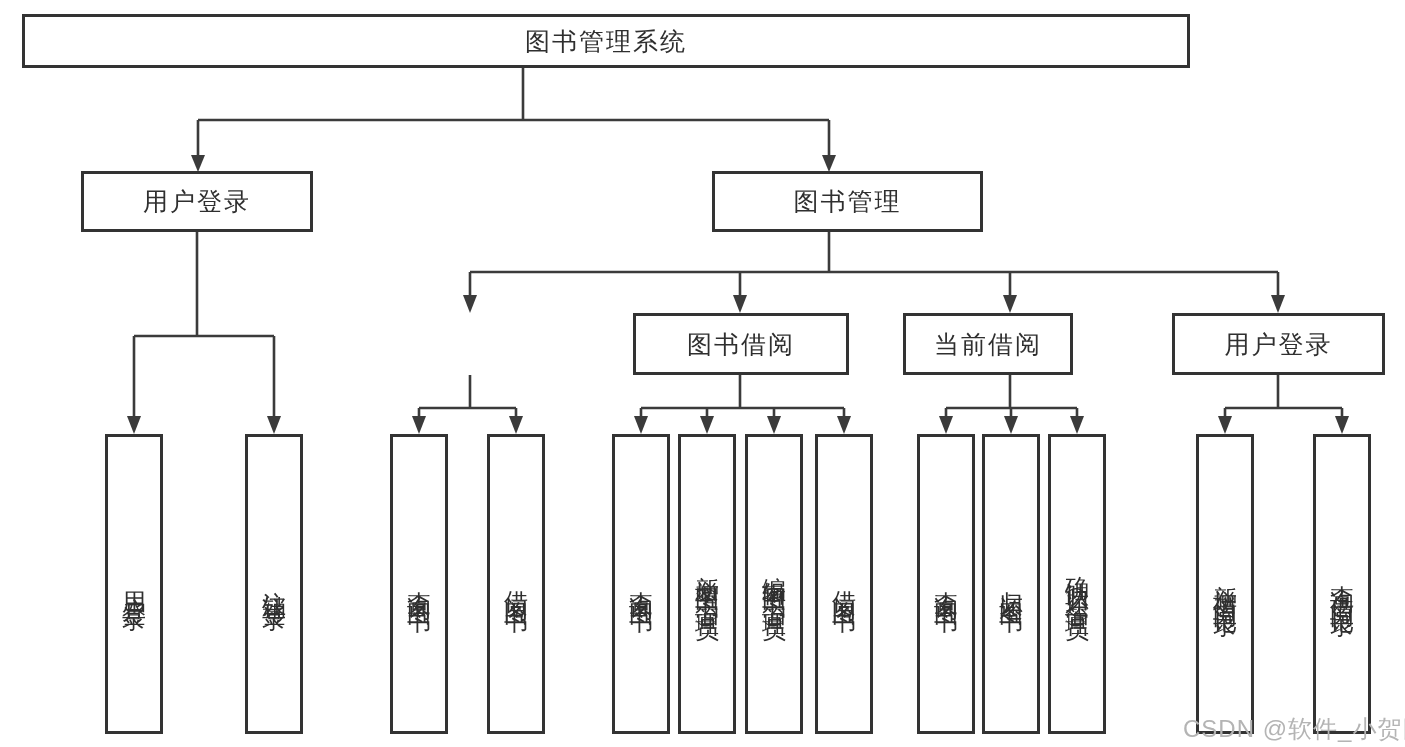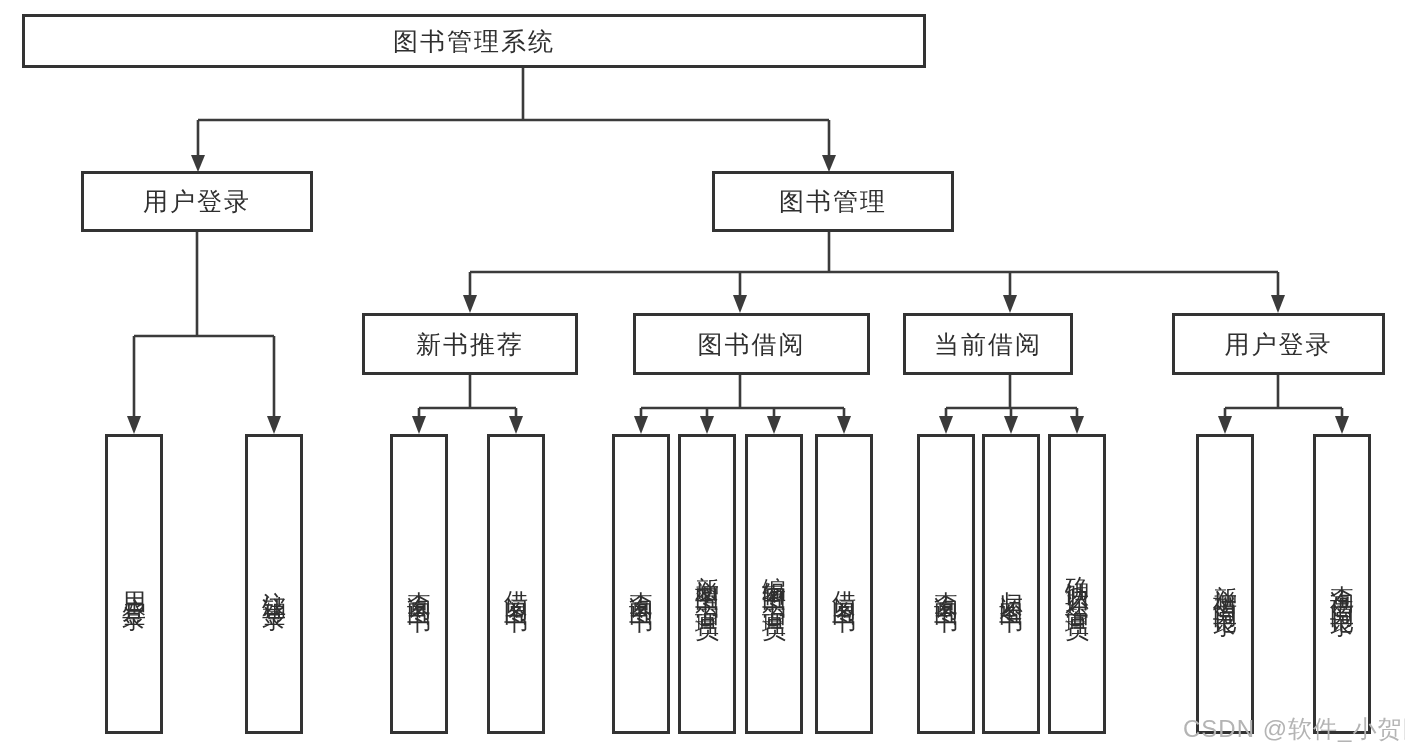--- a/index.html
+++ b/index.html
@@ -26,21 +26,21 @@
     justify-content: center;
     color: #2f2f2f;
     text-align: center;
   }
   .hbox {
     font-size: 25px;
     letter-spacing: 2px;
     white-space: nowrap;
   }
   .root {
-    left: 22px; top: 14px; width: 904px; height: 54px;
+    left: 22px; top: 14px; width: 1168px; height: 54px;
   }
   .leaf {
     top: 434px;
     width: 58px;
     height: 300px;
     writing-mode: vertical-rl;
     font-size: 24px;
     letter-spacing: 6px;
     line-height: 1;
     padding: 6px 0;
@@ -95,24 +95,23 @@
     <polygon class="ahead" points="1070,416 1084,416 1077,434"></polygon>
 
     <path class="cline" d="M1278 375 V408 M1225 408 H1342 M1225 408 V419 M1342 408 V419"></path>
     <polygon class="ahead" points="1218,416 1232,416 1225,434"></polygon>
     <polygon class="ahead" points="1335,416 1349,416 1342,434"></polygon>
   </svg>
 
   <div class="box hbox root">图书管理系统</div>
 
   <div class="box hbox" style="left:81px; top:171px; width:232px; height:61px;">用户登录</div>
-  <div class="box hbox" style="left:712px; top:171px; width:242px; height:61px;">图书管理</div>
+  <div class="box hbox" style="left:712px; top:171px; width:271px; height:61px;">图书管理</div>
 
-  <div class="box hbox" style="left:362px; top:313px; width:216px; height:62px;">新书推荐</div>
-  <div class="box hbox" style="left:633px; top:313px; width:237px; height:62px;">图书借阅</div>
+  <div class="box hbox" style="left:633px; top:313px; width:216px; height:62px;">图书借阅</div>
   <div class="box hbox" style="left:903px; top:313px; width:170px; height:62px;">当前借阅</div>
   <div class="box hbox" style="left:1172px; top:313px; width:213px; height:62px;">用户登录</div>
 
   <div class="box leaf" style="left:105px;">用户登录</div>
   <div class="box leaf" style="left:245px;">注销登录</div>
 
   <div class="box leaf" style="left:390px;">查询图书</div>
   <div class="box leaf" style="left:487px;">借阅图书</div>
 
   <div class="box leaf" style="left:612px;">查询图书</div>

